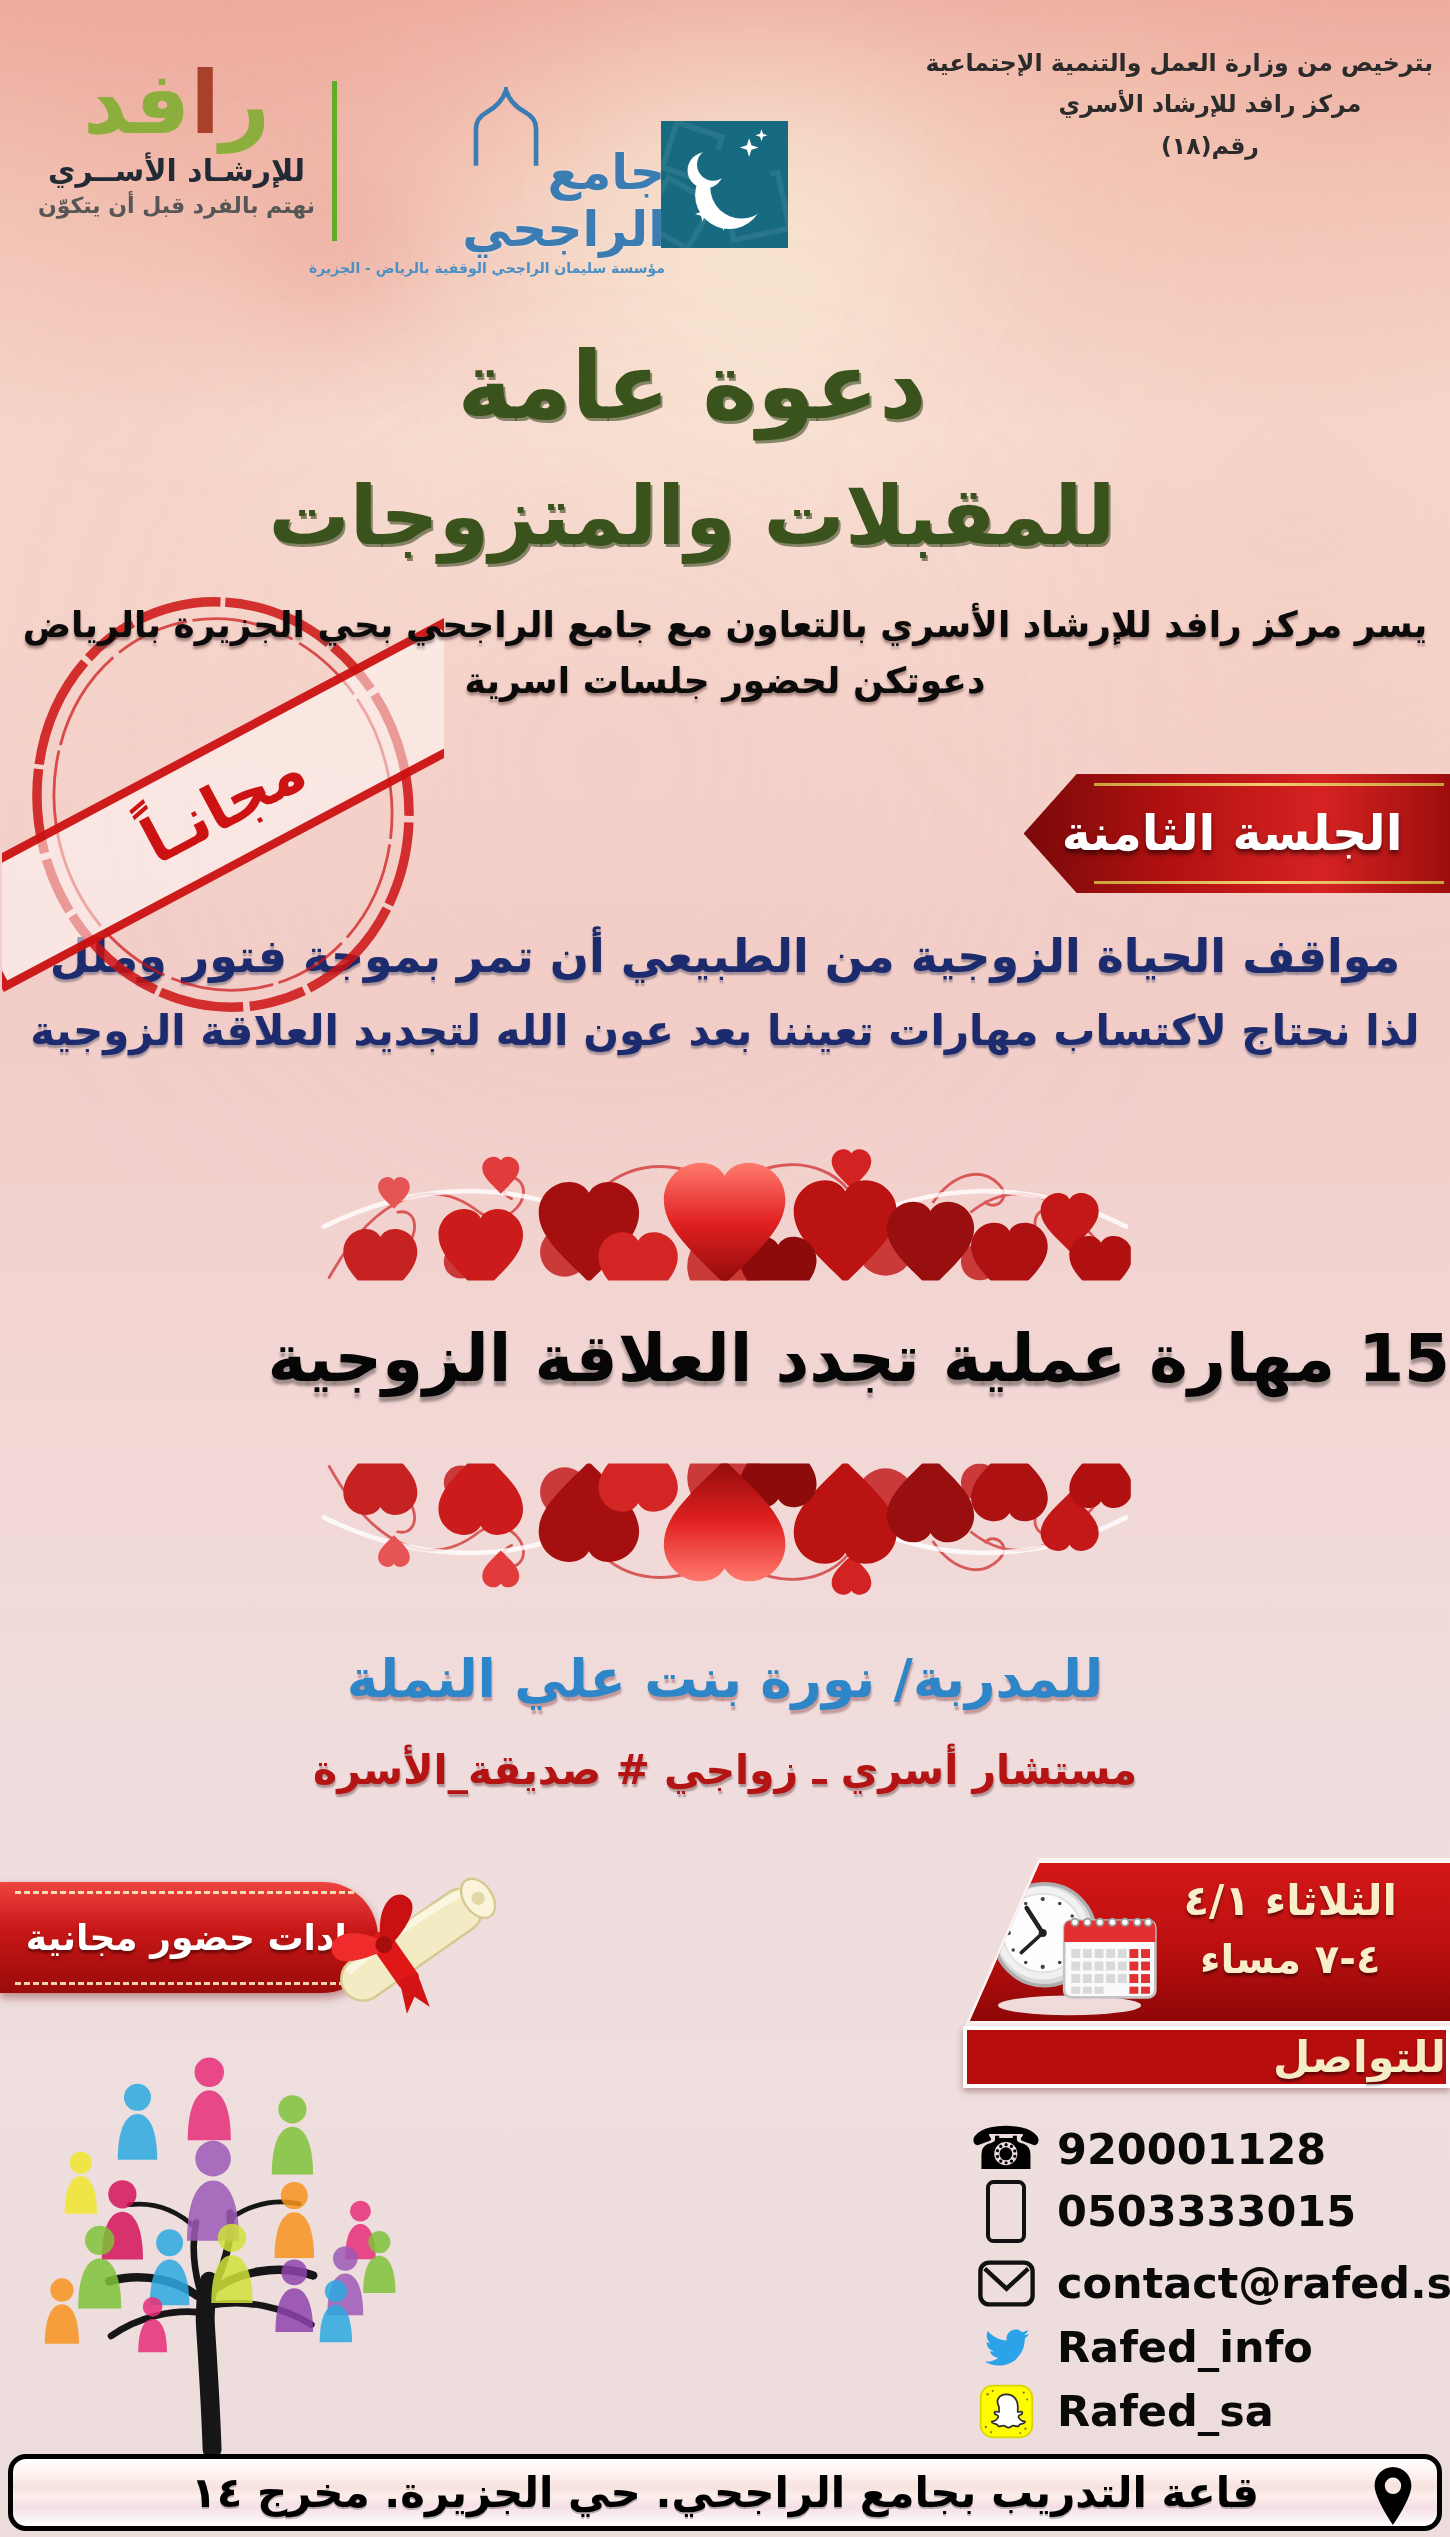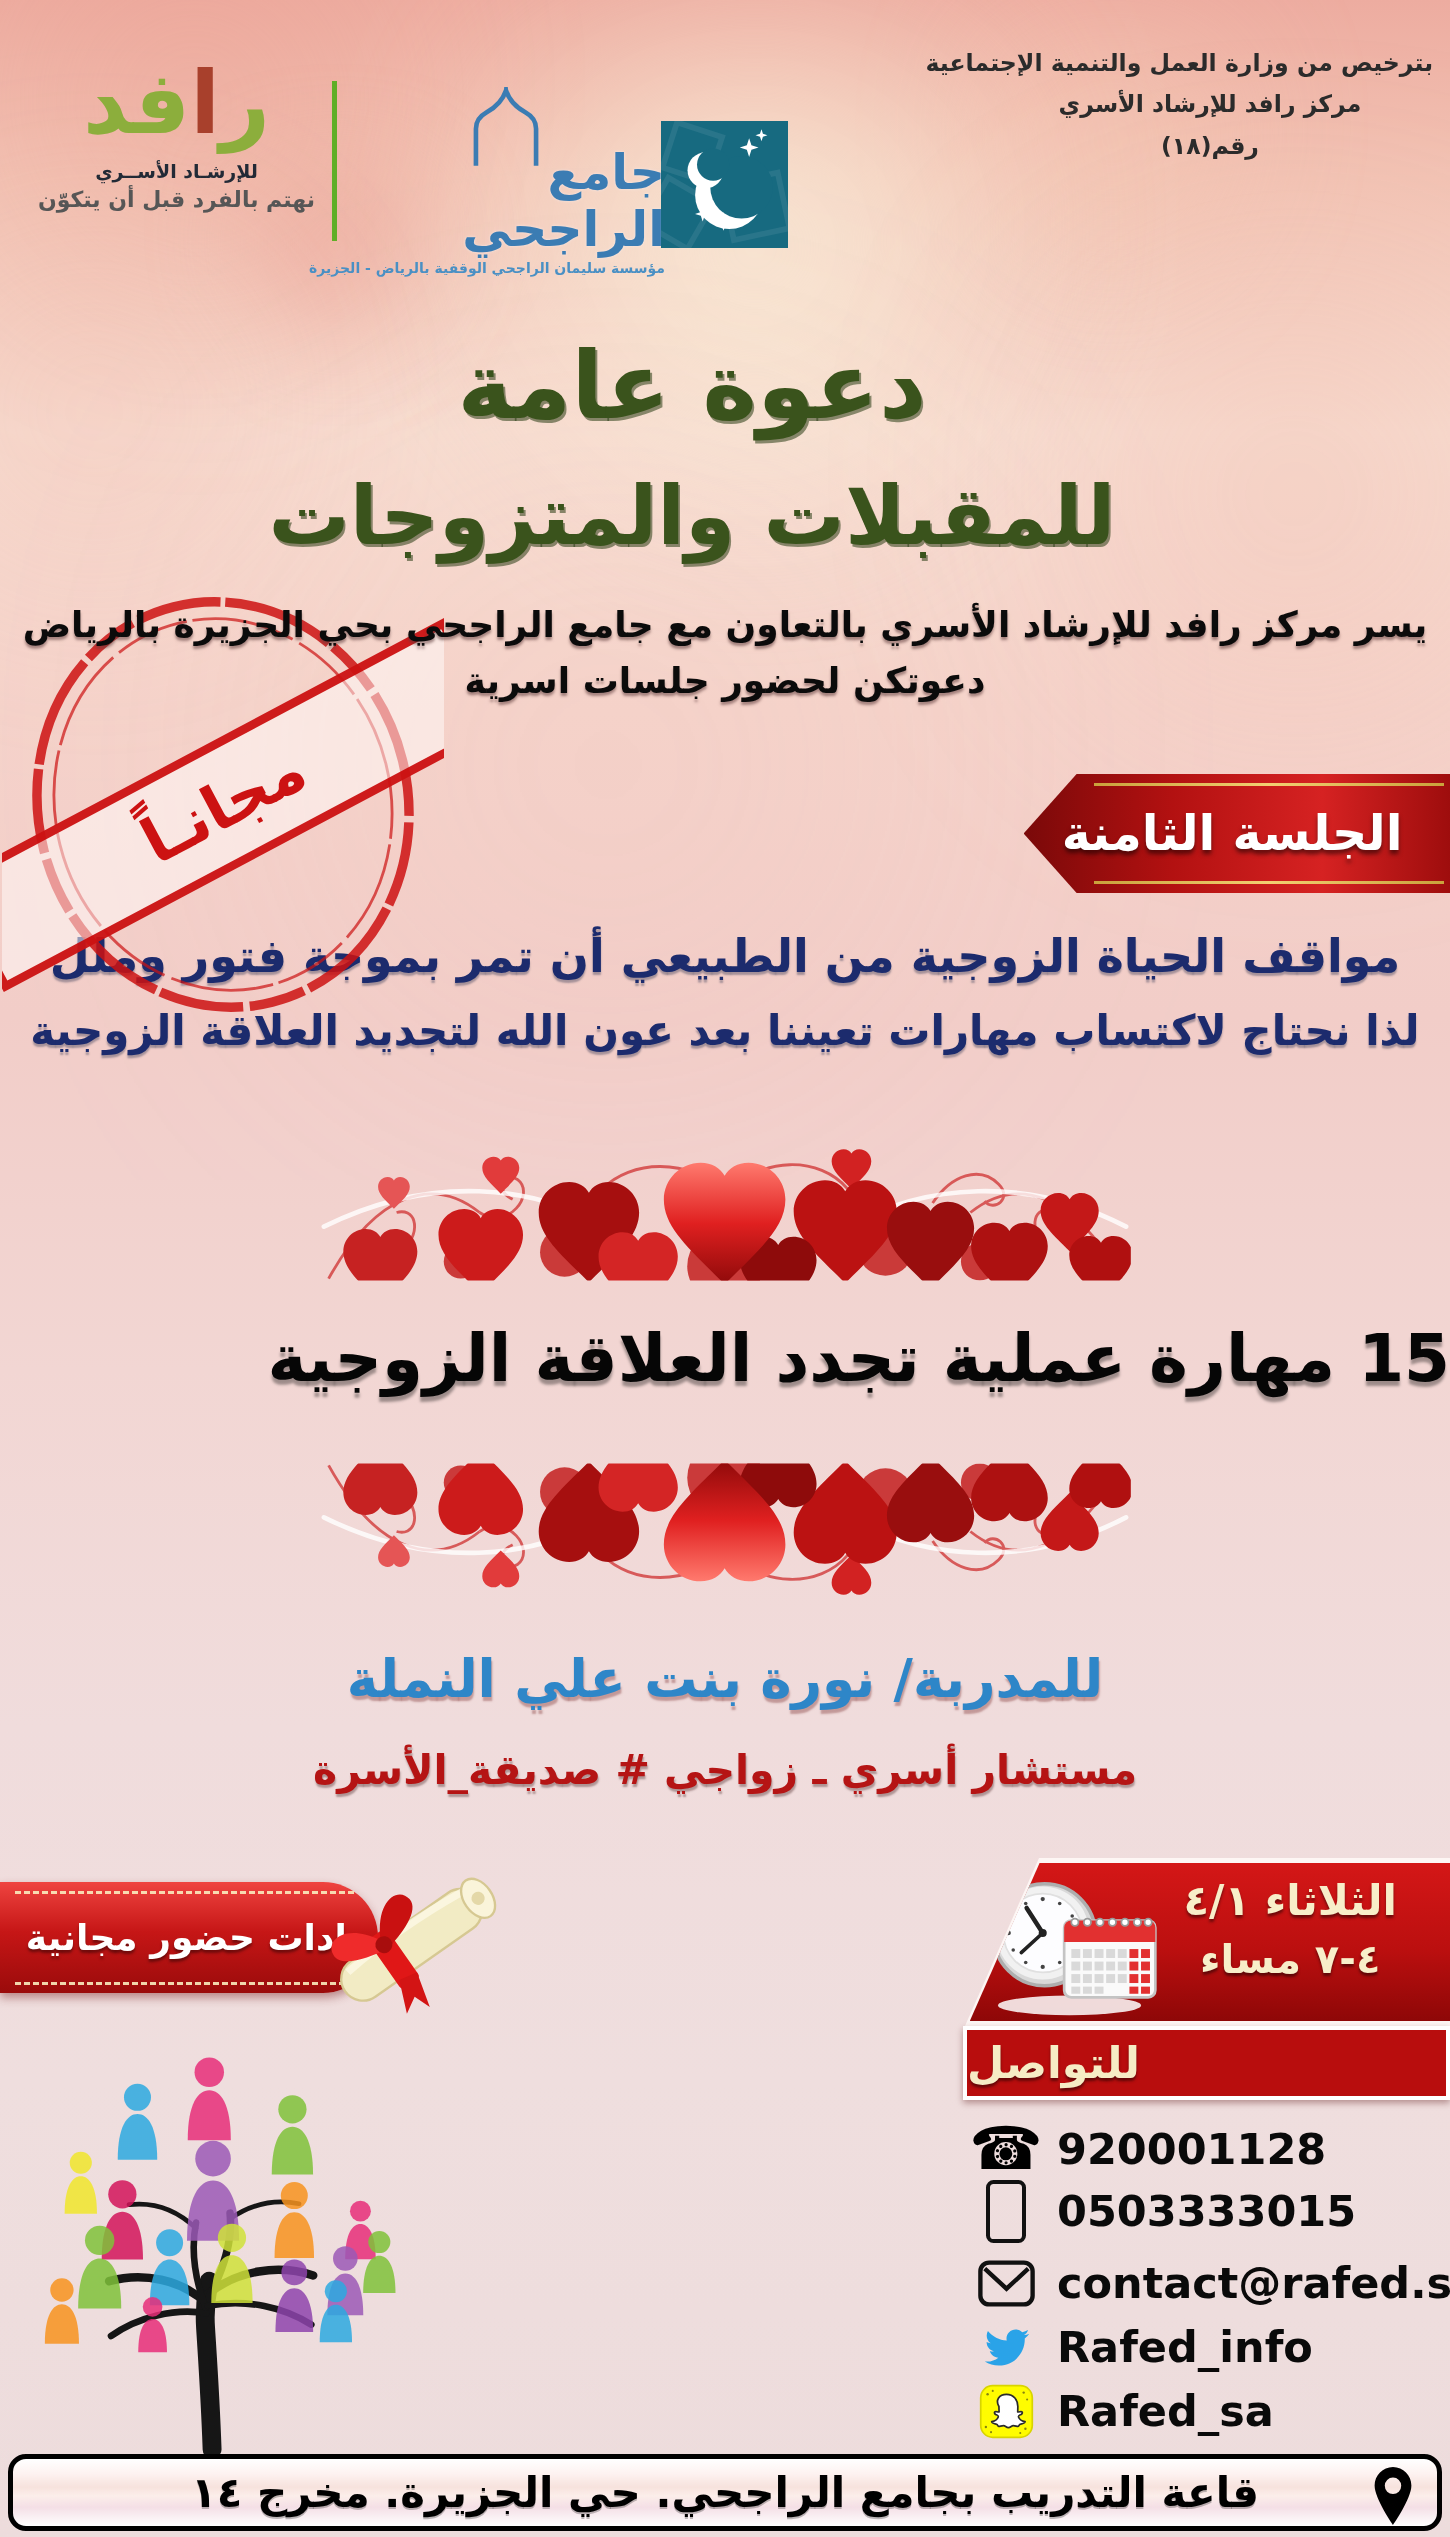--- a/index.html
+++ b/index.html
@@ -4,21 +4,21 @@
 <style>
   html,body{margin:0;padding:0;background:#fff;}
   .page{position:relative;width:1450px;height:2538px;overflow:hidden;direction:rtl;
     font-family:"DejaVu Sans",sans-serif;
     background:linear-gradient(180deg,#edaca0 0%,#f2c3b4 7%,#f7dcd0 17%,#f5d3ca 28%,#f2cdc8 40%,#f2d6d3 54%,#f0dcdc 68%,#efdede 82%,#eddcdc 100%);}
   .abs{position:absolute;}
   
   .rafed-logo{position:absolute;left:24.5px;top:59px;width:304px;text-align:center;}
   .rafed-big{font-size:87px;font-weight:bold;line-height:1.02;}
   .rafed-big .g{color:#8cae3c;} .rafed-big .r{color:#a8402c;}
-  .rafed-sub{font-size:19px;font-weight:bold;color:#222a36;margin-top:12px;}
+  .rafed-sub{font-size:30px;font-weight:bold;color:#222a36;margin-top:5px;}
   .rafed-tag{font-size:22px;font-weight:bold;color:#565656;margin-top:5.7px;}
   .header-divider{position:absolute;left:332px;top:81px;width:4.7px;height:160px;background:#5fae27;}
   .mosque-logo{position:absolute;left:346px;top:87px;width:319px;}
   .dome-ico{position:absolute;left:50%;transform:translateX(-50%);top:0;}
   .mosque-title{position:relative;margin-top:57px;font-size:49px;font-weight:bold;color:#3b7cb3;text-shadow:0 0 2.8px #f6e8e6;}
   .mosque-sub{font-size:14px;font-weight:bold;color:#4a90c4;margin-top:1.9px;white-space:nowrap;}
   .foundation-logo{position:absolute;left:661px;top:121px;width:127px;height:127px;}
   .license{position:absolute;left:987px;top:43px;width:446px;text-align:center;color:#2b2b2b;font-weight:bold;line-height:1.75;}
   .license div{font-size:23.6px;white-space:nowrap;}
   
@@ -69,22 +69,22 @@
   
   .datebox-outer{position:absolute;left:965px;top:1858px;width:485px;height:168px;
     clip-path:polygon(74px 0,100% 0,100% 100%,0 100%);background:#fdf6f4;}
   .datebox-inner{position:absolute;left:4.7px;top:4.7px;right:0;bottom:4.7px;
     clip-path:polygon(70px 0,100% 0,100% 100%,0 100%);
     background:linear-gradient(180deg,#d41717 0%,#bb0f0f 55%,#8e0707 100%);}
   .date-text{position:absolute;left:170px;right:9.4px;top:13.2px;text-align:center;color:#f8eec9;font-weight:bold;}
   .date1{font-size:42px;text-shadow:0 2.8px 2.8px rgba(0,0,0,.45);}
   .date2{font-size:40px;margin-top:11.3px;letter-spacing:4.7px;text-shadow:0 2.8px 2.8px rgba(0,0,0,.45);}
   .clockcal{position:absolute;left:7.6px;top:11.3px;}
-  .contact-header{position:absolute;left:963px;top:2026px;width:487px;height:74px;background:#b80d0d;
-    border:4.7px solid #fff;box-sizing:border-box;display:flex;align-items:center;justify-content:flex-end;
+  .contact-header{position:absolute;left:963px;top:2026px;width:487px;height:62px;background:#b80d0d;
+    border:4.7px solid #fff;box-sizing:border-box;display:flex;align-items:center;justify-content:flex-start;
     box-shadow:0 2.8px 6.6px rgba(90,20,20,.4);}
   .contact-header span{font-size:43px;font-weight:bold;color:#f6ecc5;text-shadow:0 2.8px 2.8px rgba(0,0,0,.45);}
   
   .contact{position:absolute;left:974px;top:2115px;width:476px;height:340px;direction:ltr;}
   .crow{position:absolute;left:0;display:flex;align-items:center;gap:19px;height:60px;}
   .crow .ico{width:64px;display:flex;align-items:center;justify-content:center;}
   .crow .val{font-size:43px;font-weight:bold;color:#0a0a0a;white-space:nowrap;}
   .phone-glyph{font-size:59px;line-height:1;color:#000;}
   .mobile-shape{width:32px;height:55px;border:4.7px solid #111;border-radius:7.6px;}
   

